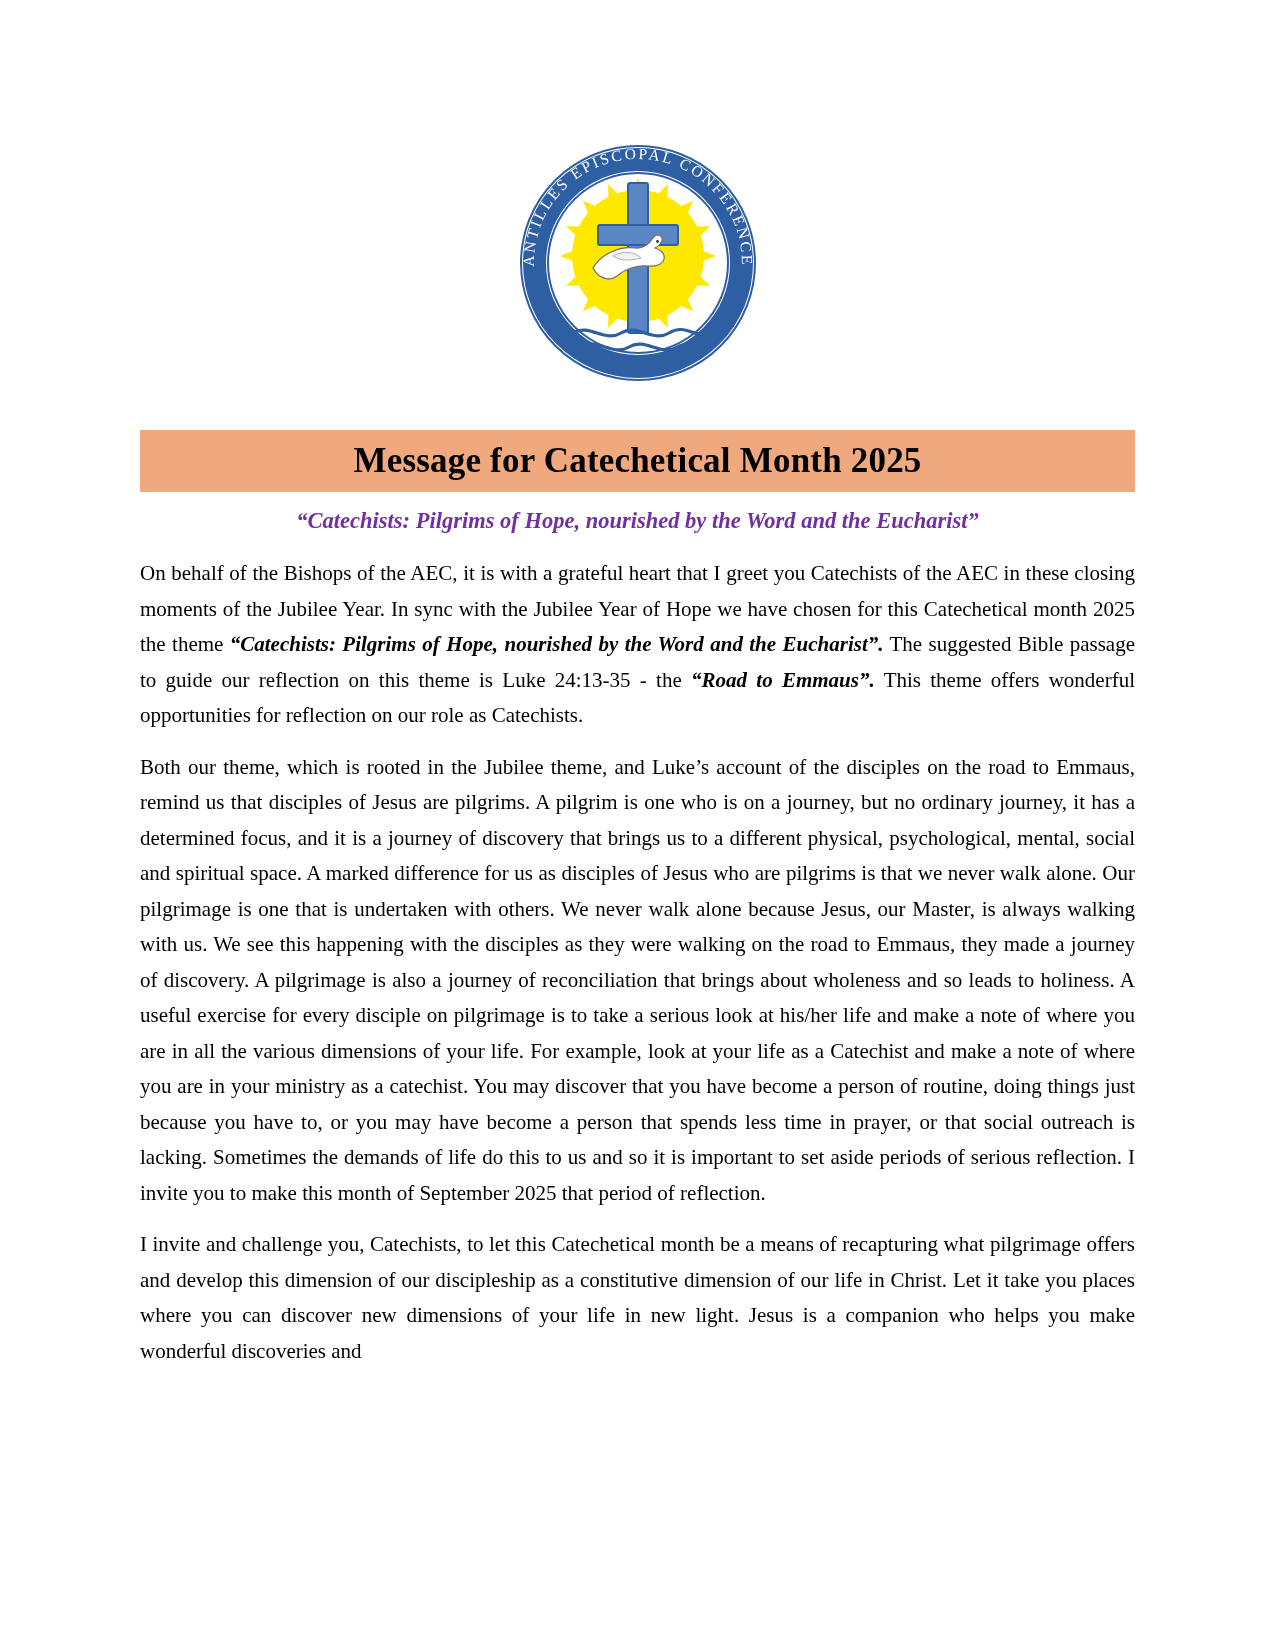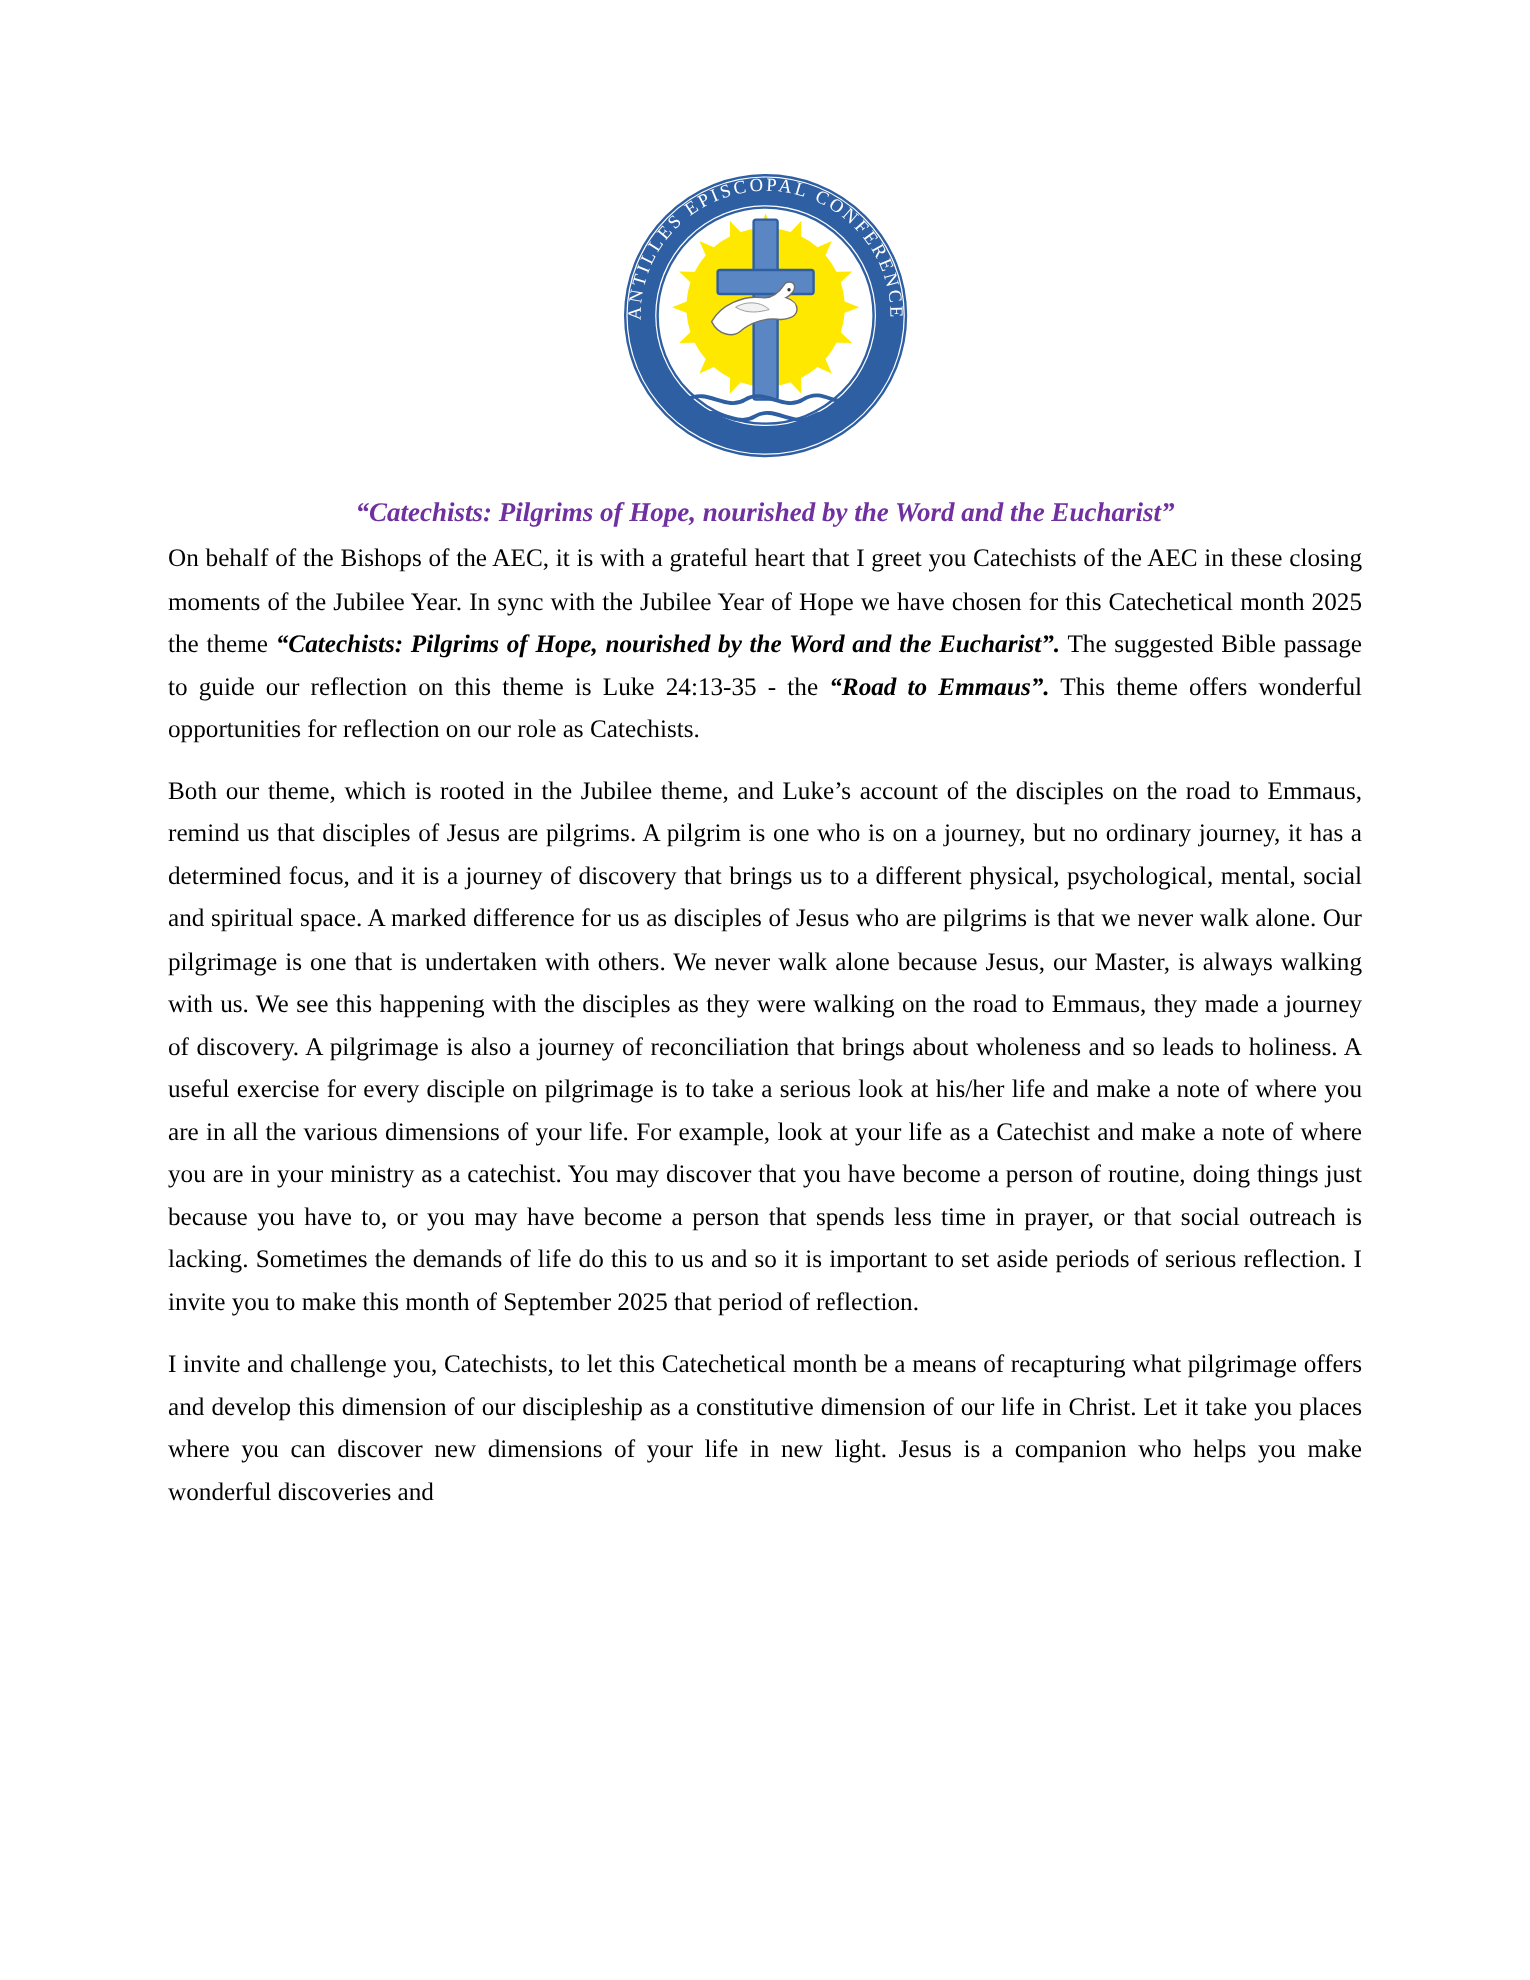--- a/index.html
+++ b/index.html
@@ -59,21 +59,21 @@
     text-align: center;
     font-style: italic;
     font-weight: bold;
     font-size: 22.5px;
     color: #7030a0;
     font-family: "Liberation Serif", serif;
   }
 
   
   .body-text {
-    margin-top: 8px;
+    margin-top: 22px;
   }
   .body-text p {
     margin: 0 0 16px 0;
     font-size: 21px;
     line-height: 35.5px;
     text-align: justify;
     text-justify: inter-word;
     font-family: "Liberation Serif", serif;
   }
   .body-text p:last-child {
@@ -141,20 +141,23 @@
         </g>
 
         <g stroke="#2e5fa3" stroke-width="3.2" fill="none" stroke-linecap="round">
           <path d="M 70,205 C 86,195 102,215 118,205 C 134,195 150,215 166,205 C 182,195 192,210 200,205"></path>
           <path d="M 78,219 C 94,209 110,229 126,219 C 142,209 158,229 174,219 C 184,213 190,220 194,218"></path>
         </g>
       </svg>
     </div>
   </div>
 
+  <div class="title-banner">
+    <h1>Message for Catechetical Month 2025</h1>
+  </div>
 
   <div class="subtitle">“Catechists: Pilgrims of Hope, nourished by the Word and the Eucharist”</div>
 
   <div class="body-text">
     <p><span>On behalf of the Bishops of the AEC, it is with a grateful heart that I greet you Catechists of the AEC in these closing moments of the Jubilee Year.  In sync with the Jubilee Year of Hope we have chosen for this Catechetical month 2025 the theme </span><span class="bi">“Catechists: Pilgrims of Hope, nourished by the Word and the Eucharist”.</span><span>  The suggested Bible passage to guide our reflection on this theme is Luke 24:13-35 - the </span><span class="bi">“Road to Emmaus”.</span><span>   This theme offers wonderful opportunities for reflection on our role as Catechists.</span></p>
     <p><span>Both our theme, which is rooted in the Jubilee theme, and Luke’s account of the disciples on the road to Emmaus, remind us that disciples of Jesus are pilgrims.  A pilgrim is one who is on a journey, but no ordinary journey, it has a determined focus, and it is a journey of discovery that brings us to a different physical, psychological, mental, social and spiritual space. A marked difference for us as disciples of Jesus who are pilgrims is that we never walk alone.  Our pilgrimage is one that is undertaken with others.  We never walk alone because Jesus, our Master, is always walking with us.  We see this happening with the disciples as they were walking on the road to Emmaus, they made a journey of discovery.  A pilgrimage is also a journey of reconciliation that brings about wholeness and so leads to holiness.  A useful exercise for every disciple on pilgrimage is to take a serious look at his/her life and make a note of where you are in all the various dimensions of your life.  For example, look at your life as a Catechist and make a note of where you are in your ministry as a catechist.  You may discover that you have become a person of routine, doing things just because you have to, or you may have become a person that spends less time in prayer, or that social outreach is lacking.  Sometimes the demands of life do this to us and so it is important to set aside periods of serious reflection.  I invite you to make this month of September 2025 that period of reflection.</span></p>
     <p><span>I invite and challenge you, Catechists, to let this Catechetical month be a means of recapturing what pilgrimage offers and develop this dimension of our discipleship as a constitutive dimension of our life in Christ.    Let it take you places where you can discover new dimensions of your life in new light.  Jesus is a companion who helps you make wonderful discoveries and</span></p>
   </div>
 
 </div>

